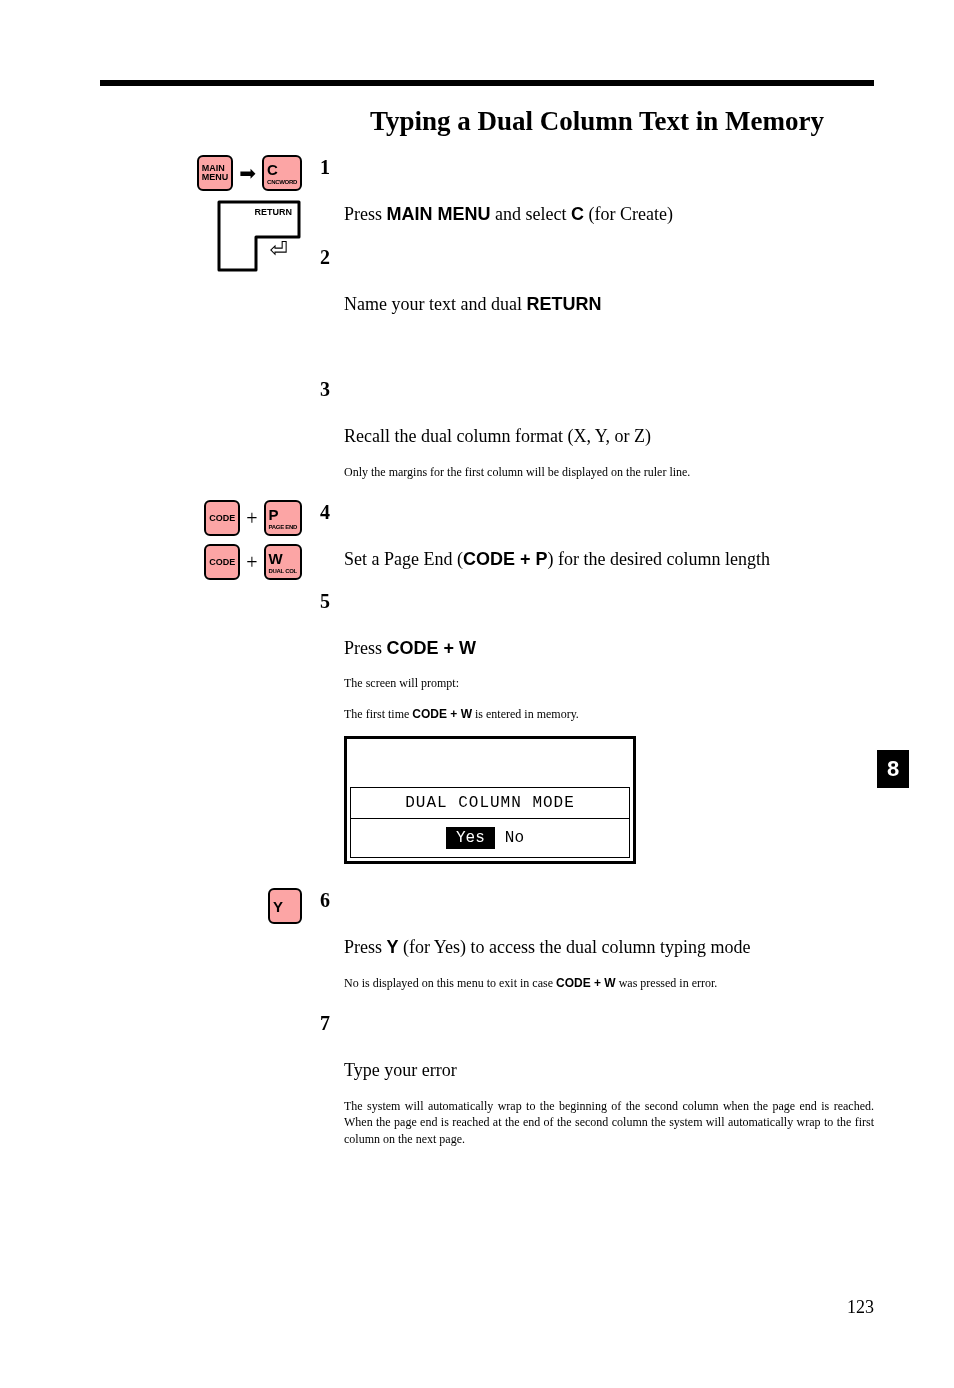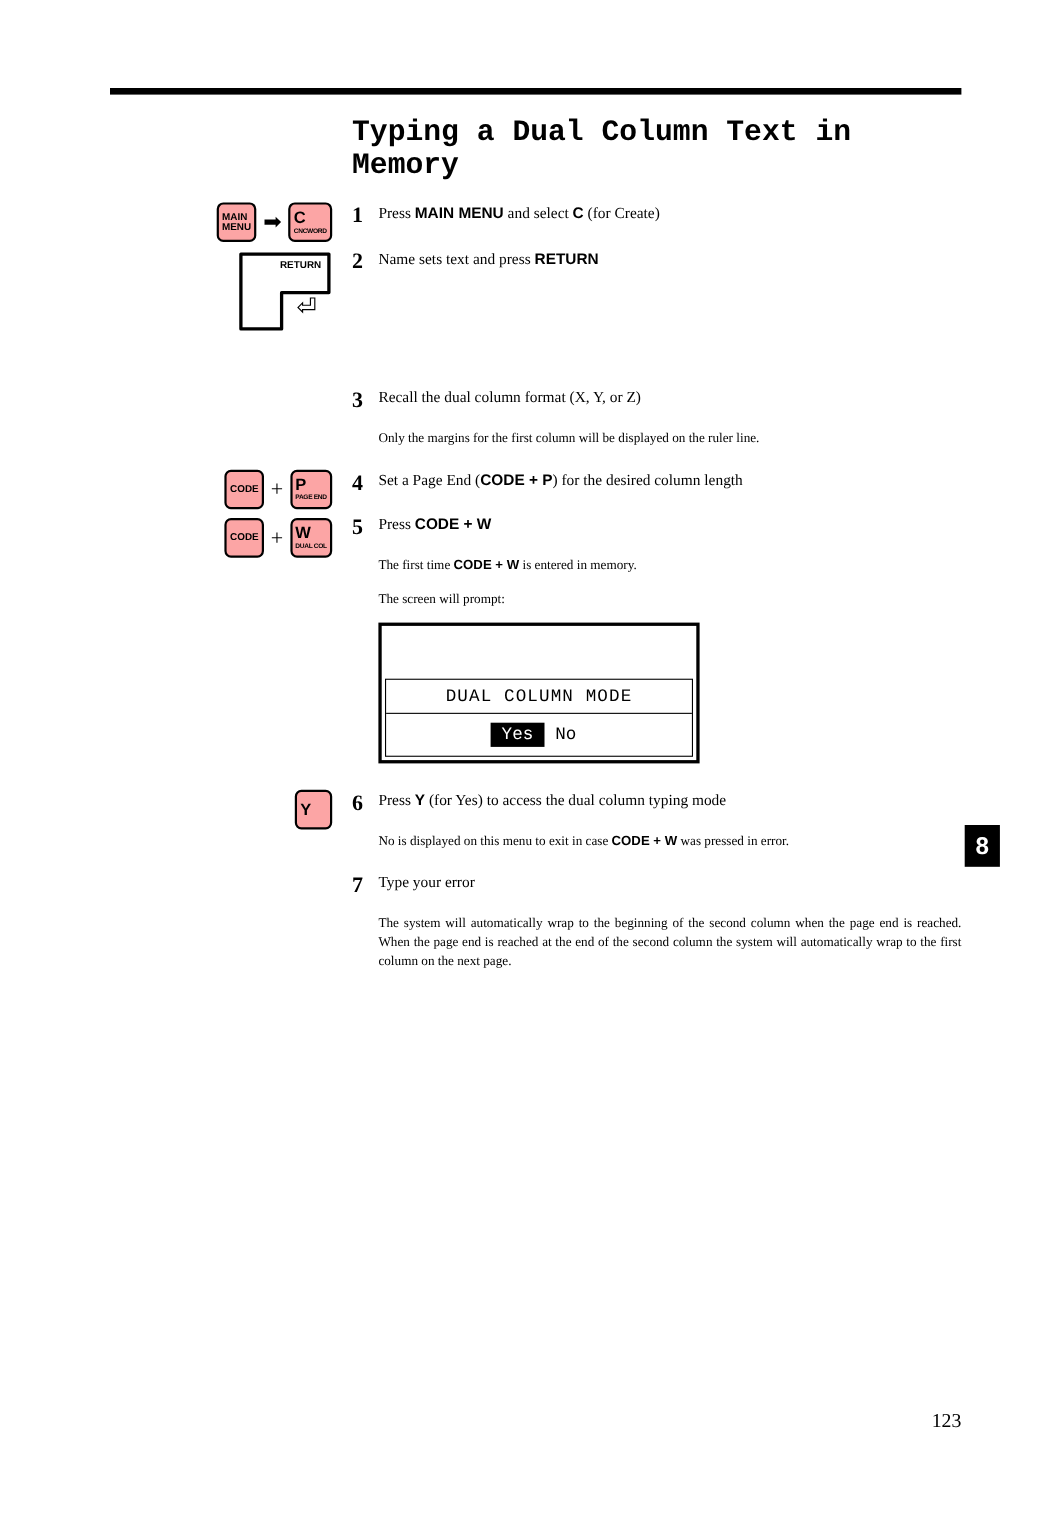--- a/index.html
+++ b/index.html
@@ -16,24 +16,25 @@
     position: relative;
     box-sizing: border-box;
     padding: 80px 80px 40px 100px;
   }
   .hr-bar {
     height: 6px;
     background: #000;
     margin: 0 0 20px 0;
   }
   .title {
-    font-family: Liberation Mono, monospace;
+    font-family: Liberation Serif, serif;
     font-weight: 700;
     font-size: 27px;
     margin: 0 0 18px 220px;
+    text-align: center;
   }
   .row {
     display: flex;
     align-items: flex-start;
   }
   .icon-col {
     width: 220px;
     flex: none;
     display: flex;
     flex-direction: column;
@@ -50,22 +51,23 @@
   }
   .step-num {
     width: 24px;
     flex: none;
     font-weight: 700;
     font-size: 20px;
     line-height: 1.2;
   }
   .step-body {
     flex: 1;
-    font-size: 14px;
+    font-size: 18px;
     line-height: 1.4;
+    margin-top: 47px;
   }
   .step-body p { margin: 0; }
   .indent {
     margin: 14px 0 14px 24px;
     font-size: 12px;
     line-height: 1.4;
   }
   .bold {
     font-family: Arial, Helvetica, sans-serif;
     font-weight: 700;
@@ -168,21 +170,21 @@
     font-family: Arial, Helvetica, sans-serif;
     font-weight: 700;
     font-size: 22px;
     display: flex;
     align-items: center;
     justify-content: center;
   }
   .page-num {
     position: absolute;
     right: 80px;
-    bottom: 86px;
+    bottom: 70px;
     font-size: 18px;
   }
   .dual-sym {
     display: inline-block;
     border: 1.5px solid #000;
     width: 14px;
     height: 14px;
     position: relative;
     vertical-align: -2px;
   }
@@ -231,21 +233,21 @@
     <div class="content-col">
       <div class="step">
         <div class="step-num">1</div>
         <div class="step-body">
           <p><span>Press </span><span class="bold">MAIN MENU</span><span> and select </span><span class="bold">C</span><span> (for Create)</span></p>
         </div>
       </div>
       <div class="step" style="margin-top:18px">
         <div class="step-num">2</div>
         <div class="step-body">
-          <p><span>Name sets text and press </span><span class="bold">RETURN</span></p>
+          <p><span>Name your text and dual </span><span class="bold">RETURN</span></p>
         </div>
       </div>
     </div>
   </div>
 
   <div class="row" style="margin-top:50px">
     <div class="icon-col"></div>
     <div class="content-col">
       <div class="step">
         <div class="step-num">3</div>
@@ -286,22 +288,22 @@
         <div class="step-body">
           <p><span>Set a Page End (</span><span class="bold">CODE + P</span><span>) for the desired column length</span></p>
         </div>
       </div>
       <div class="step" style="margin-top:16px">
         <div class="step-num">5</div>
         <div class="step-body">
           <p><span>Press </span><span class="bold">CODE + W</span></p>
         </div>
       </div>
+      <p class="indent">The screen will prompt:</p>
       <p class="indent"><span>The first time </span><span class="bold">CODE + W</span><span> is entered in memory.</span></p>
-      <p class="indent">The screen will prompt:</p>
       <div class="prompt">
         <div class="prompt-inner">
           <div class="prompt-title">DUAL COLUMN MODE</div>
           <div class="prompt-opts">
             <span class="opt-yes">Yes</span>
             <span class="opt-no">No</span>
           </div>
         </div>
       </div>
     </div>

